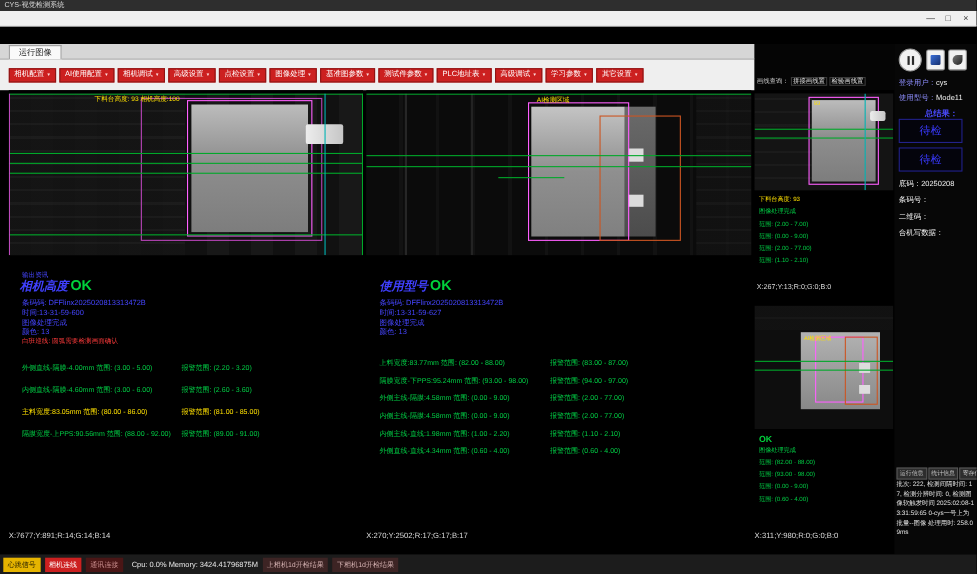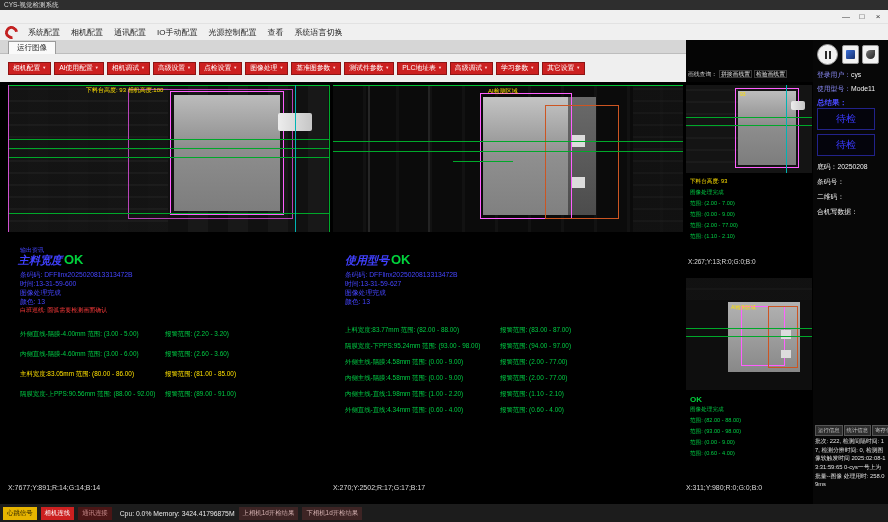--- a/index.html
+++ b/index.html
@@ -89,32 +89,20 @@
   </div>
 
   <div class="menustrip">
     <div class="winctl">
       <span>—</span>
       <span>□</span>
       <span>×</span>
     </div>
   </div>
 
-  <div class="menurow">
-    <div class="logo"></div>
-    <div class="menuitems">
-      <span>系统配置</span>
-      <span>相机配置</span>
-      <span>通讯配置</span>
-      <span>IO手动配置</span>
-      <span>光源控制配置</span>
-      <span>查看</span>
-      <span>系统语言切换</span>
-    </div>
-  </div>
 
   <div class="tabrow">
     <div class="tab">运行图像</div>
   </div>
 
   <div class="toolbar">
     <div class="tbtn">
         <span>相机配置</span>
         <span class="arr">▼</span>
       </div>
@@ -182,21 +170,21 @@
       <div class="hl" style="top:63px; width:322px;"></div>
       <div class="hl" style="top:72px; width:322px;"></div>
       <div class="hl" style="top:128px; width:322px;"></div>
       <div class="vl" style="left:287px; height:147px; background:#00b4b4;"></div>
       <div class="vl" style="left:0; height:147px; background:#d050d0;"></div>
       <div class="vl" style="right:0; height:147px; background:#00a82a;"></div>
       <div class="ylabel" style="left:78px; top:1px;">下料台高度: 93  相机高度:100</div>
     </div>
     <div class="sub" style="left:12px; top:164px;">输出资讯</div>
     <div class="camname" style="left:10px; top:170px;">
-      <span>主料宽度</span><span class="ok">OK</span>
+      <span>相机高度</span><span class="ok">OK</span>
     </div>
     <div class="bline" style="left:12px; top:188px;">条码码: DFFlinx2025020813313472B</div>
     <div class="bline" style="left:12px; top:197px;">时间:13-31-59-600</div>
     <div class="bline" style="left:12px; top:206px;">图像处理完成</div>
     <div class="bline" style="left:12px; top:215px;">颜色: 13</div>
     <div class="rline" style="left:12px; top:224px;">白班巡线: 圆弧需要检测画面确认</div>
     <div class="mrow mrow-l" style="left:12px; top:248px;">
         <span class="m1">外侧直线-隔膜-4.00mm 范围: (3.00 - 5.00)</span>
         <span class="m2">报警范围: (2.20 - 3.20)</span>
       </div>
@@ -318,21 +306,21 @@
     <div class="sqbtn" style="left:49px;">
         <div class="ic2"></div>
       </div>
 
     <div class="srow" style="top:30px;">
       <span class="lbl">登录用户：</span><span class="val">cys</span>
     </div>
     <div class="srow" style="top:44px;">
       <span class="lbl">使用型号：</span><span class="val">Mode11</span>
     </div>
-    <div class="srow" style="top:58px;">
+    <div class="srow" style="top:58px;margin-left:24px;">
       <span class="lbl resultlbl">总结果：</span>
     </div>
     <div class="resbox" style="top:68px;">待检</div>
     <div class="resbox" style="top:94px;">待检</div>
     <div class="srow" style="top:122px;">
       <span class="val">底码：</span><span class="val">20250208</span>
     </div>
     <div class="srow" style="top:137px;">
       <span class="val">条码号：</span>
     </div>

